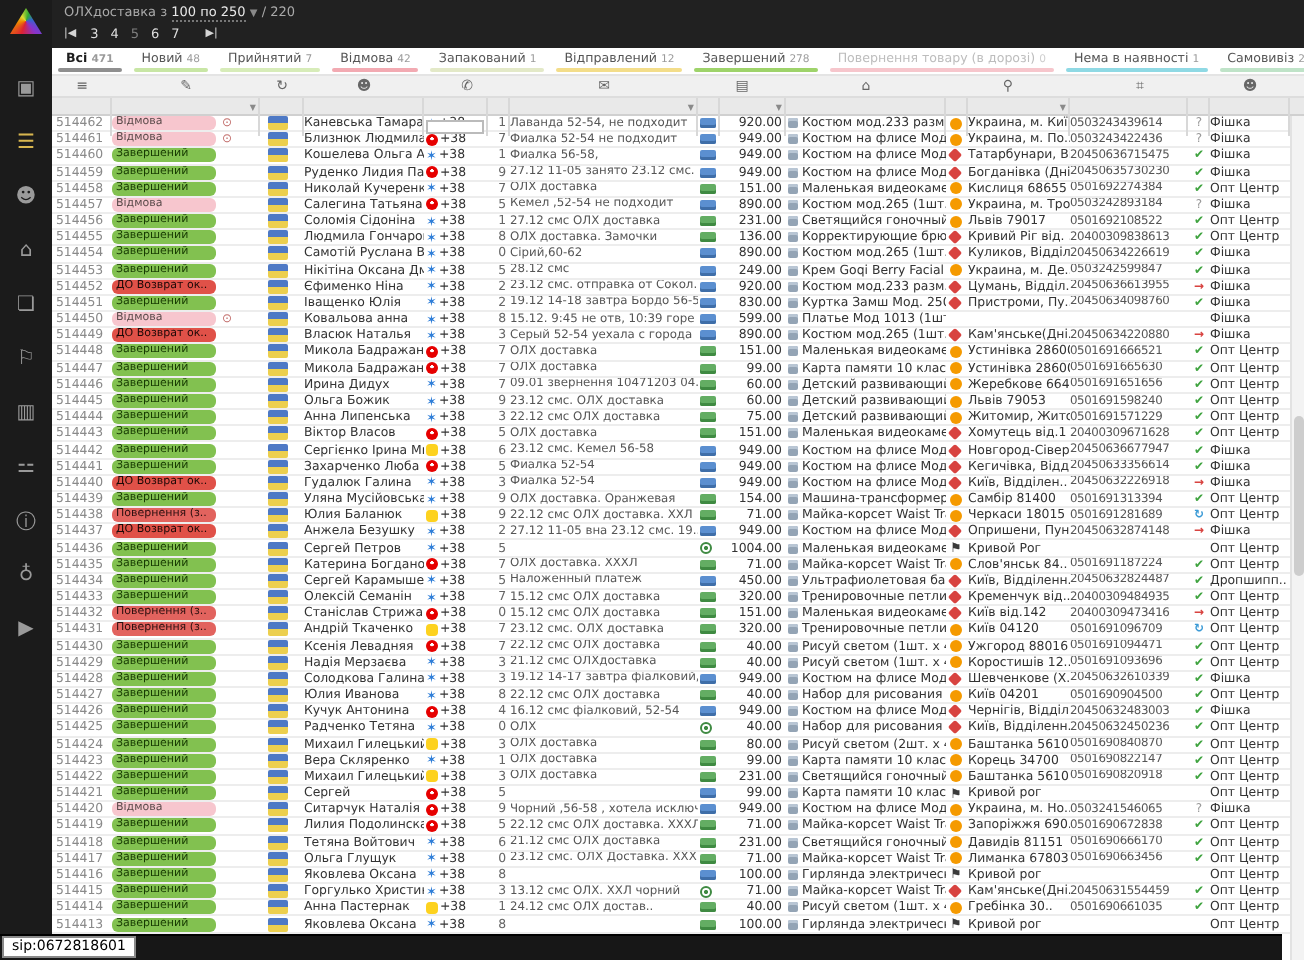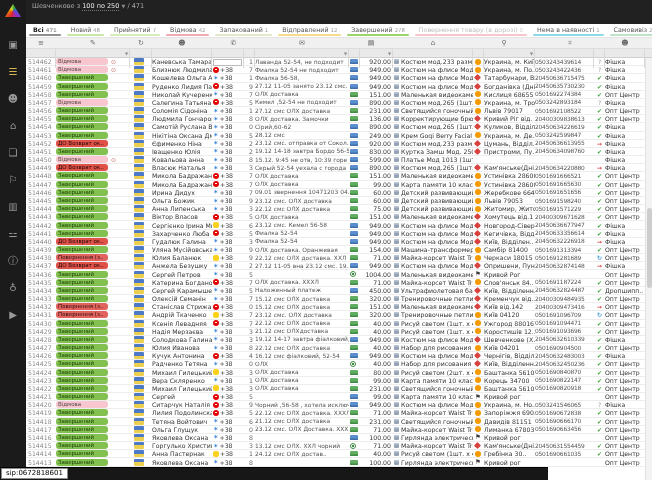--- a/index.html
+++ b/index.html
@@ -68,21 +68,21 @@
     box-shadow:inset 0 1.5px 0 #b9c6d4;flex-shrink:0}
   .dlv{display:inline-block;width:6px;height:6px;margin-left:2px}
   .dlv.up{background:#f59a00;border-radius:50%}
   .dlv.np{width:5px;height:5px;background:#d84340;border-radius:1px;transform:rotate(45deg)}
   .dlv.pickup{background:none;color:#3a3a3a;font-size:6.5px;line-height:6px;width:auto}
   .ck{justify-content:center;font-size:6px;font-weight:bold}
   .ck.ok{color:#3fa33f}.ck.q{color:#9a9a9a;font-weight:normal}.ck.ret{color:#d84340}.ck.proc{color:#3d9bd6}
   .vscroll{width:7px;background:#f3f3f3;border-left:1px solid #e2e2e2;position:relative}
   .vthumb{position:absolute;left:1px;width:5px;top:150px;height:80px;background:#cdcdcd;border-radius:3px}
   
-  .statusbar{position:absolute;left:0;bottom:0;width:548px;height:13px;background:#171717;border-top:1px solid #000}
+  .statusbar{position:absolute;left:0;bottom:0;width:641px;height:13px;background:#171717;border-top:1px solid #000}
   .sip{position:absolute;left:1px;bottom:1px;background:#fff;border:1px solid #8a8a8a;color:#000;
     font-size:7px;line-height:9px;padding:0 4px}
 </style>
 </head>
 <body>
 
 <div class="app">
   <div class="sidebar">
     <div class="logo"></div>
     <div id="side-items">
@@ -96,24 +96,29 @@
         <div class="side-ic">⚍</div>
         <div class="side-ic">ⓘ</div>
         <div class="side-ic">♁</div>
         <div class="side-ic">▶</div>
       </div>
   </div>
 
   <div class="main">
     <div class="topbar">
       <div>
-        <span>Шевченкове з</span>
+        <span>ОЛХдоставка з</span>
         <span class="rng">100 по 250</span>
         <span class="caret">▼</span>
-        <span>/ 471</span>
+        <span>/ 220</span>
+      </div>
+      <div class="pager">
+        <span class="nav">|◀</span>
+        <span id="pages"><span class="pg" style="margin-right: 6px;">3</span><span class="pg" style="margin-right: 6px;">4</span><span class="pg cur" style="margin-right: 6px;">5</span><span class="pg" style="margin-right: 6px;">6</span><span class="pg" style="margin-right: 6px;">7</span></span>
+        <span class="nav">▶|</span>
       </div>
     </div>
 
     <div class="tabbar" id="tabbar">
         <div class="tab active"><span class="tl">Всі</span><span class="tc">471</span><i style="background: rgb(143, 143, 143);"></i></div>
         <div class="tab"><span class="tl">Новий</span><span class="tc">48</span><i style="background: rgb(200, 230, 165);"></i></div>
         <div class="tab"><span class="tl">Прийнятий</span><span class="tc">7</span><i style="background: rgb(215, 236, 185);"></i></div>
         <div class="tab"><span class="tl">Відмова</span><span class="tc">42</span><i style="background: rgb(242, 170, 178);"></i></div>
         <div class="tab"><span class="tl">Запакований</span><span class="tc">1</span><i style="background: rgb(227, 233, 200);"></i></div>
         <div class="tab"><span class="tl">Відправлений</span><span class="tc">12</span><i style="background: rgb(243, 221, 138);"></i></div>

